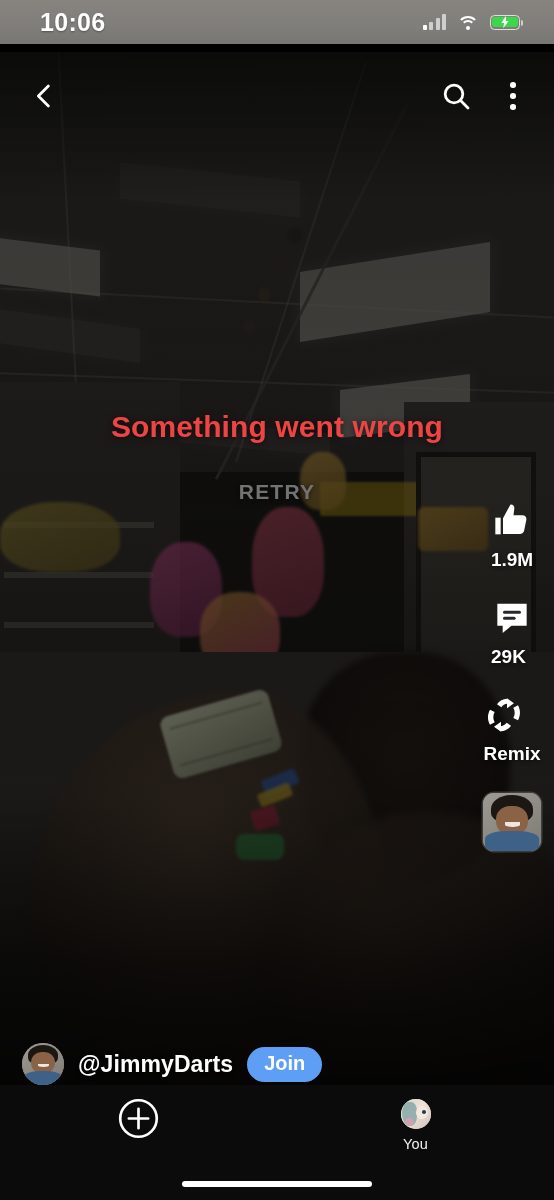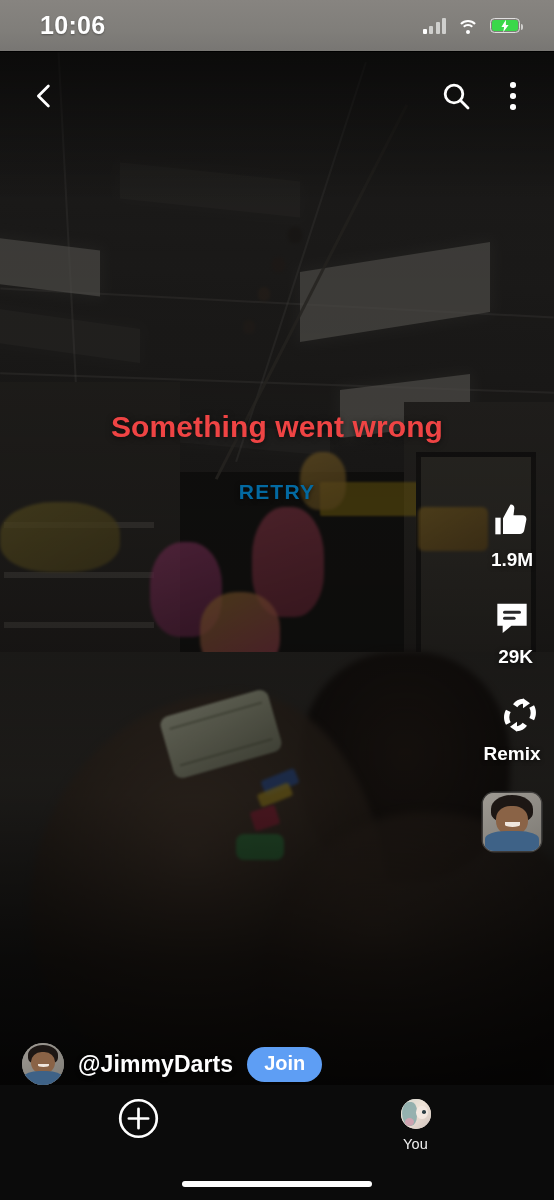--- a/index.html
+++ b/index.html
@@ -11,21 +11,21 @@
   }
   #phone {
     position:relative;
     width:554px; height:1200px;
     background:#000;
     overflow:hidden;
   }
 
   
   .statusbar {
-    position:absolute; top:0; left:0; width:554px; height:51px;
+    position:absolute; top:0; left:0; width:554px; height:44px;
     z-index:40;
     display:flex; align-items:center; justify-content:space-between;
     padding:0 34px 0 40px;
     background:linear-gradient(180deg, rgba(135,132,128,1) 0%, rgba(128,126,122,1) 60%, rgba(120,118,115,1) 100%);
     gap:44px;
   }
   .statusbar .clock {
     color:#fff; font-size:25px; font-weight:600; letter-spacing:.3px;
     text-shadow:0 1px 2px rgba(0,0,0,.35);
   }
@@ -176,32 +176,32 @@
     position:absolute; left:0; top:0; width:554px; height:1033px;
     z-index:25; display:flex; flex-direction:column;
     align-items:center; justify-content:center; pointer-events:none;
   }
   .err-title {
     color:#ef4444; font-size:30px; font-weight:700; letter-spacing:.1px;
     text-shadow:0 1px 6px rgba(0,0,0,.6);
     margin-top:-120px;
   }
   .err-retry {
-    margin-top:36px; color:#0369a1; font-size:21px; font-weight:600;
+    margin-top:36px; color:#737373; font-size:21px; font-weight:600;
     letter-spacing:1.2px; pointer-events:auto; cursor:pointer;
     text-shadow:0 1px 5px rgba(0,0,0,.6);
   }
 
   
   .rail {
     position:absolute; right:0; top:500px; width:84px; z-index:30;
     display:flex; flex-direction:column; align-items:center;
   }
   .rail-item {
-    display:flex; flex-direction:column; align-items:flex-end;
+    display:flex; flex-direction:column; align-items:flex-start;
     margin-bottom:26px; cursor:pointer;
   }
   .rail-ic { width:42px; height:42px; display:flex; align-items:center; justify-content:center; }
   .rail-lbl {
     color:#fff; font-size:19px; font-weight:600; margin-top:7px;
     text-shadow:0 1px 4px rgba(0,0,0,.65);
   }
   .chan-thumb {
     width:58px; height:58px; border-radius:11px; overflow:hidden;
     background:#8e8a84; position:relative; margin-top:2px;

